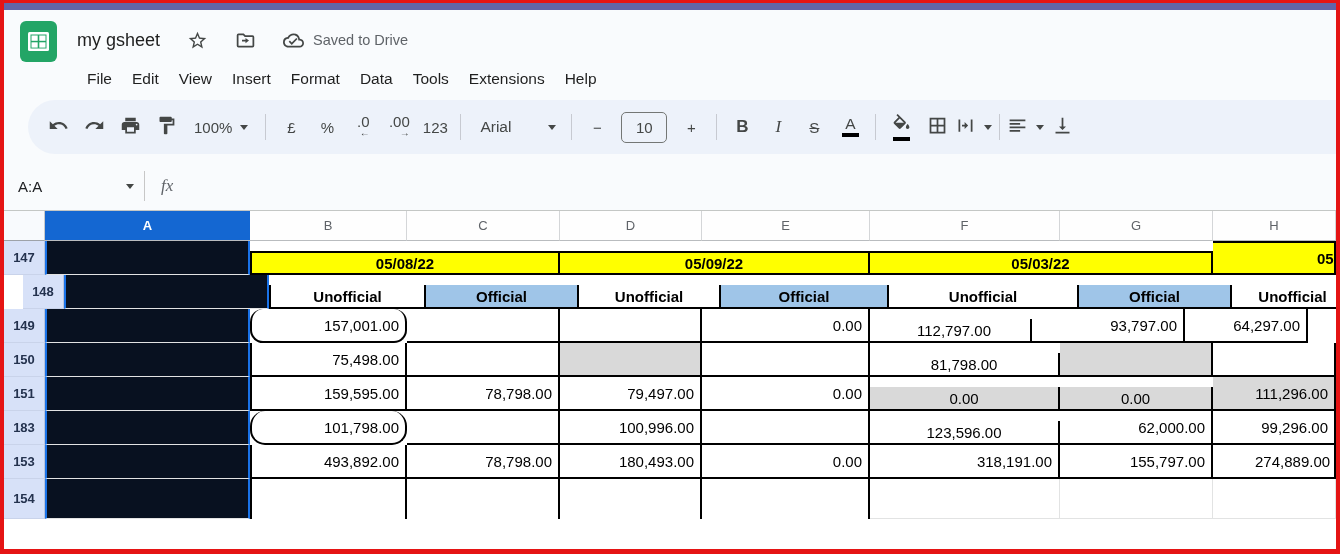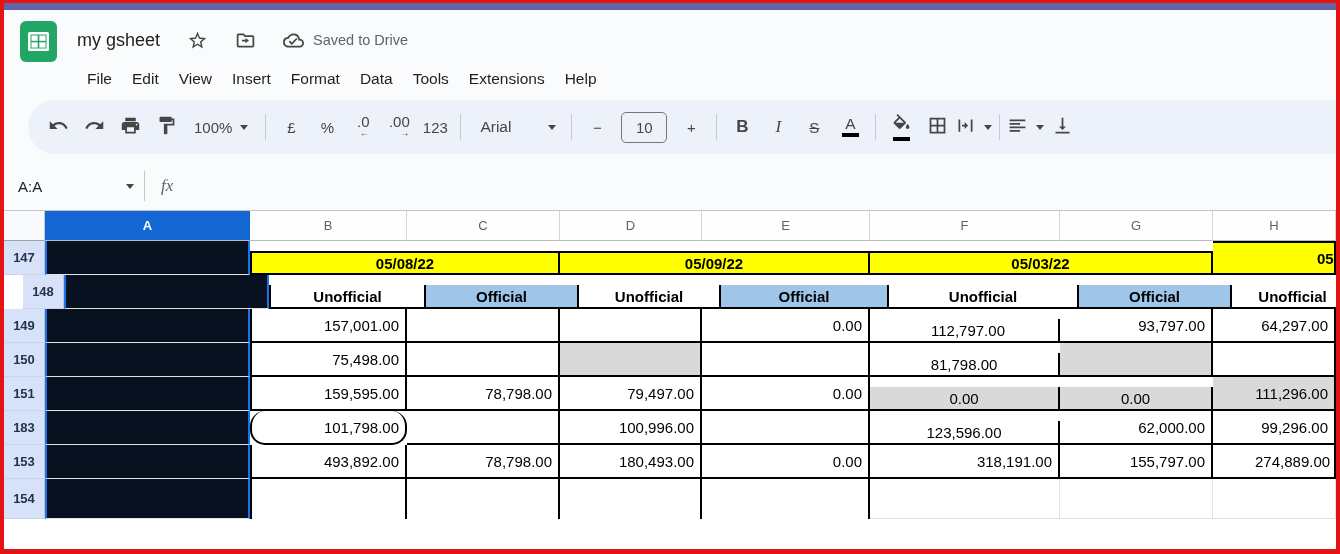--- a/index.html
+++ b/index.html
@@ -277,25 +277,25 @@
         <div class="cell tb al-c hd" style="width: 153px; background: rgb(159, 197, 232);">Official</div>
         <div class="cell tb al-c hd" style="width: 142px;">Unofficial</div>
         <div class="cell tb al-c hd" style="width: 168px; background: rgb(159, 197, 232);">Official</div>
         <div class="cell tb al-c hd" style="width: 190px;">Unofficial</div>
         <div class="cell tb al-c hd" style="width: 153px; background: rgb(159, 197, 232);">Official</div>
         <div class="cell tb al-c hd" style="width: 123px;">Unofficial</div>
       </div>
       <div class="grid-row" style="height: 34px;">
         <div class="rowheader">149</div>
         <div class="cell acol" style="width: 205px; background: rgb(8, 17, 32); border-left-color: rgb(26, 115, 232); border-right-color: rgb(26, 115, 232);"></div>
-        <div class="cell tb tb-left al-r" style="width: 157px;">157,001.00</div>
+        <div class="cell tb tb-left al-r" style="width: 157px; border-radius: 13px;">157,001.00</div>
         <div class="cell tb" style="width: 153px;"></div>
         <div class="cell tb" style="width: 142px;"></div>
         <div class="cell tb al-r" style="width: 168px;">0.00</div>
-        <div class="cell tb al-c" style="width: 190px; padding-left: 8px;">112,797.00</div>
+        <div class="cell tb al-c" style="width: 162px; padding-left: 8px;">112,797.00</div>
         <div class="cell tb al-r" style="width: 153px;">93,797.00</div>
         <div class="cell tb al-r" style="width: 123px;">64,297.00</div>
       </div>
       <div class="grid-row" style="height: 34px;">
         <div class="rowheader">150</div>
         <div class="cell acol" style="width: 205px; background: rgb(8, 17, 32); border-left-color: rgb(26, 115, 232); border-right-color: rgb(26, 115, 232);"></div>
         <div class="cell tb tb-left al-r" style="width: 157px;">75,498.00</div>
         <div class="cell tb" style="width: 153px;"></div>
         <div class="cell tb" style="width: 142px; background: rgb(217, 217, 217);"></div>
         <div class="cell tb" style="width: 168px;"></div>

